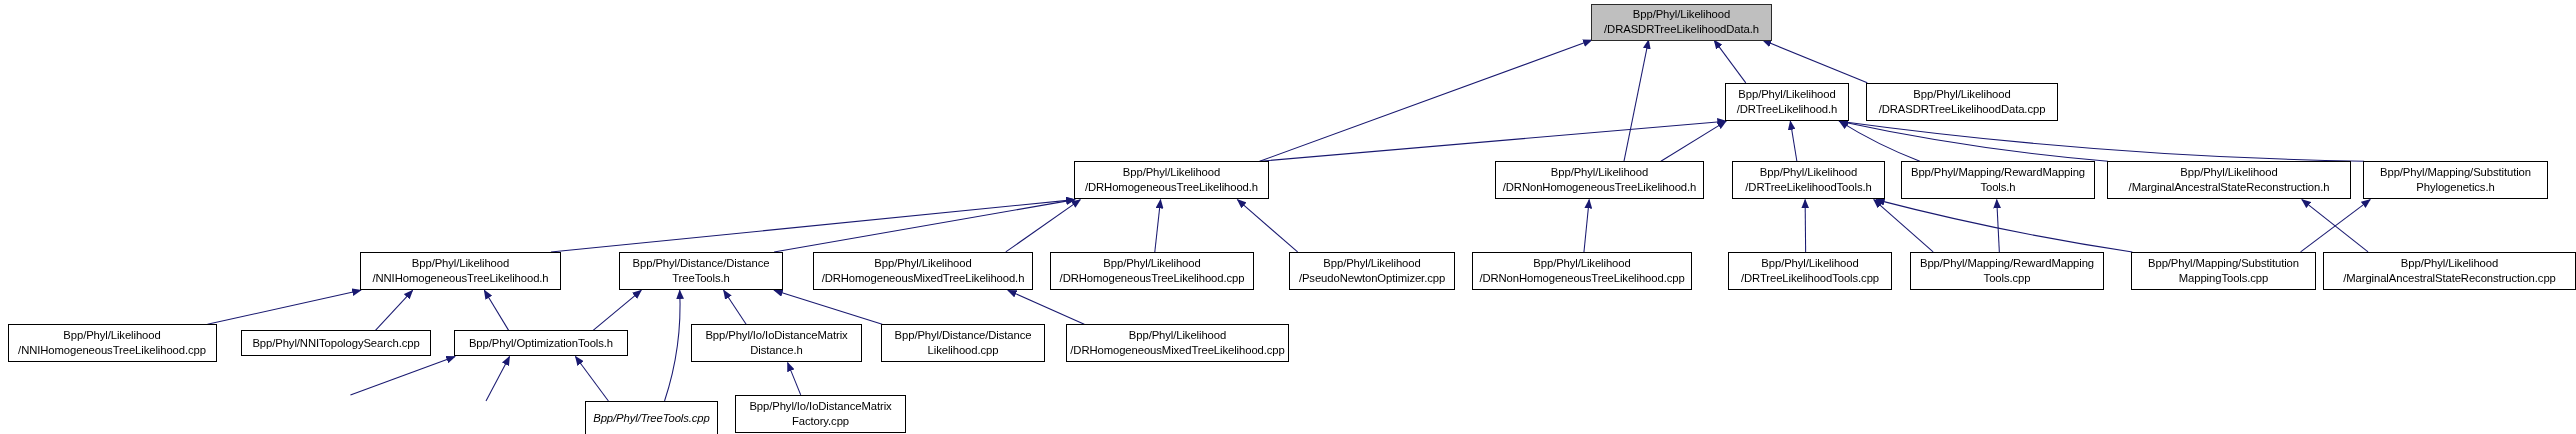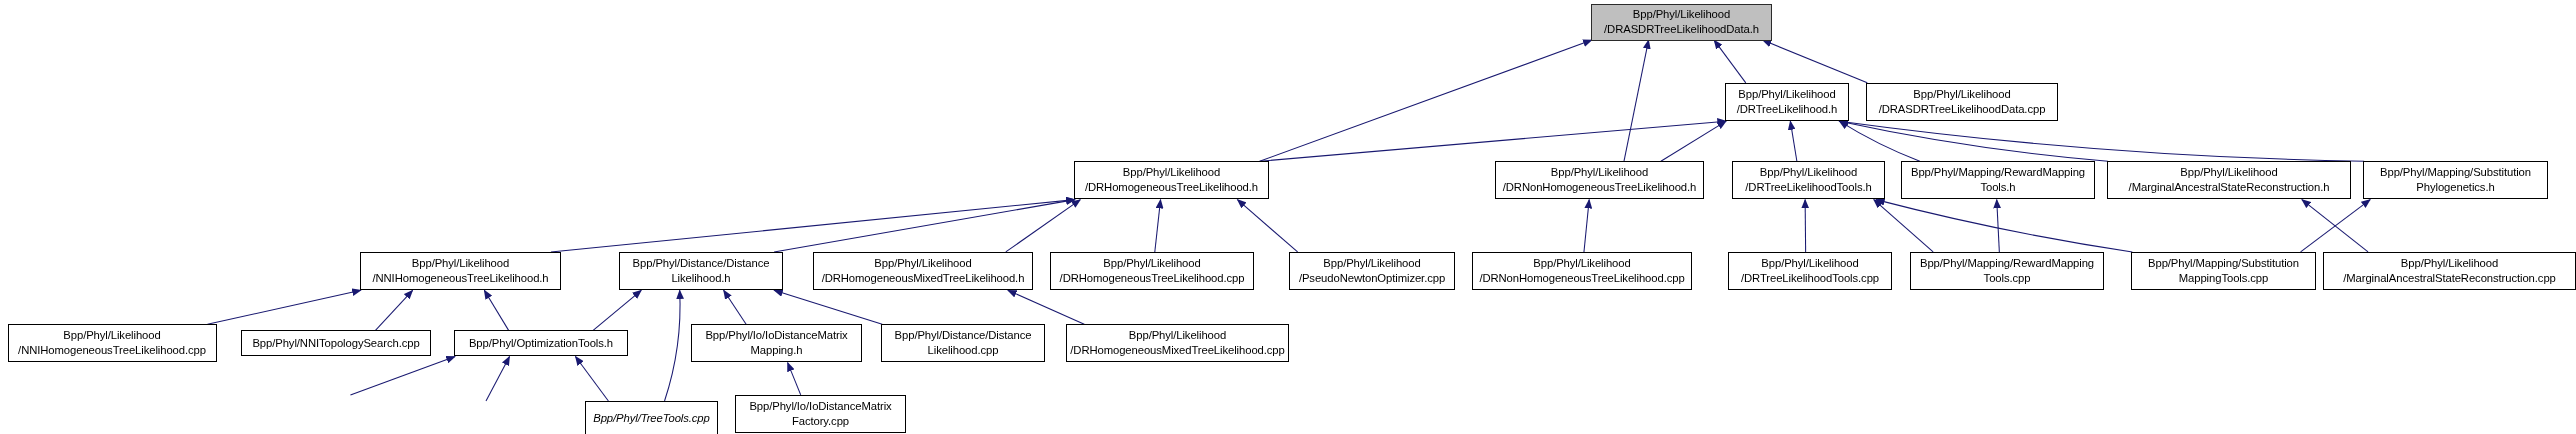--- a/index.html
+++ b/index.html
@@ -97,21 +97,21 @@
       <div class="node" style="left: 2359px; top: 161px; width: 185px; height: 38px;">
         <span>Bpp/Phyl/Mapping/Substitution</span>
         <span>Phylogenetics.h</span>
       </div>
       <div class="node" style="left: 356px; top: 252px; width: 201px; height: 38px;">
         <span>Bpp/Phyl/Likelihood</span>
         <span>/NNIHomogeneousTreeLikelihood.h</span>
       </div>
       <div class="node" style="left: 615px; top: 252px; width: 164px; height: 38px;">
         <span>Bpp/Phyl/Distance/Distance</span>
-        <span>Likelihood.h</span>
+        <span>TreeTools.h</span>
       </div>
       <div class="node" style="left: 809px; top: 252px; width: 220px; height: 38px;">
         <span>Bpp/Phyl/Likelihood</span>
         <span>/DRHomogeneousMixedTreeLikelihood.h</span>
       </div>
       <div class="node" style="left: 1046px; top: 252px; width: 204px; height: 38px;">
         <span>Bpp/Phyl/Likelihood</span>
         <span>/DRHomogeneousTreeLikelihood.cpp</span>
       </div>
       <div class="node" style="left: 1285px; top: 252px; width: 166px; height: 38px;">
@@ -143,21 +143,21 @@
         <span>/NNIHomogeneousTreeLikelihood.cpp</span>
       </div>
       <div class="node" style="left: 237px; top: 330px; width: 190px; height: 26px;">
         <span>Bpp/Phyl/NNITopologySearch.cpp</span>
       </div>
       <div class="node" style="left: 450px; top: 330px; width: 174px; height: 26px;">
         <span>Bpp/Phyl/OptimizationTools.h</span>
       </div>
       <div class="node" style="left: 687px; top: 324px; width: 171px; height: 38px;">
         <span>Bpp/Phyl/Io/IoDistanceMatrix</span>
-        <span>Mapping.h</span>
+        <span>Distance.h</span>
       </div>
       <div class="node" style="left: 877px; top: 324px; width: 164px; height: 38px;">
         <span>Bpp/Phyl/Distance/Distance</span>
         <span>Likelihood.cpp</span>
       </div>
       <div class="node" style="left: 1062px; top: 324px; width: 223px; height: 38px;">
         <span>Bpp/Phyl/Likelihood</span>
         <span>/DRHomogeneousMixedTreeLikelihood.cpp</span>
       </div>
       <div class="node" style="left: 581px; top: 401px; width: 133px; height: 34px; font-style: italic;">

